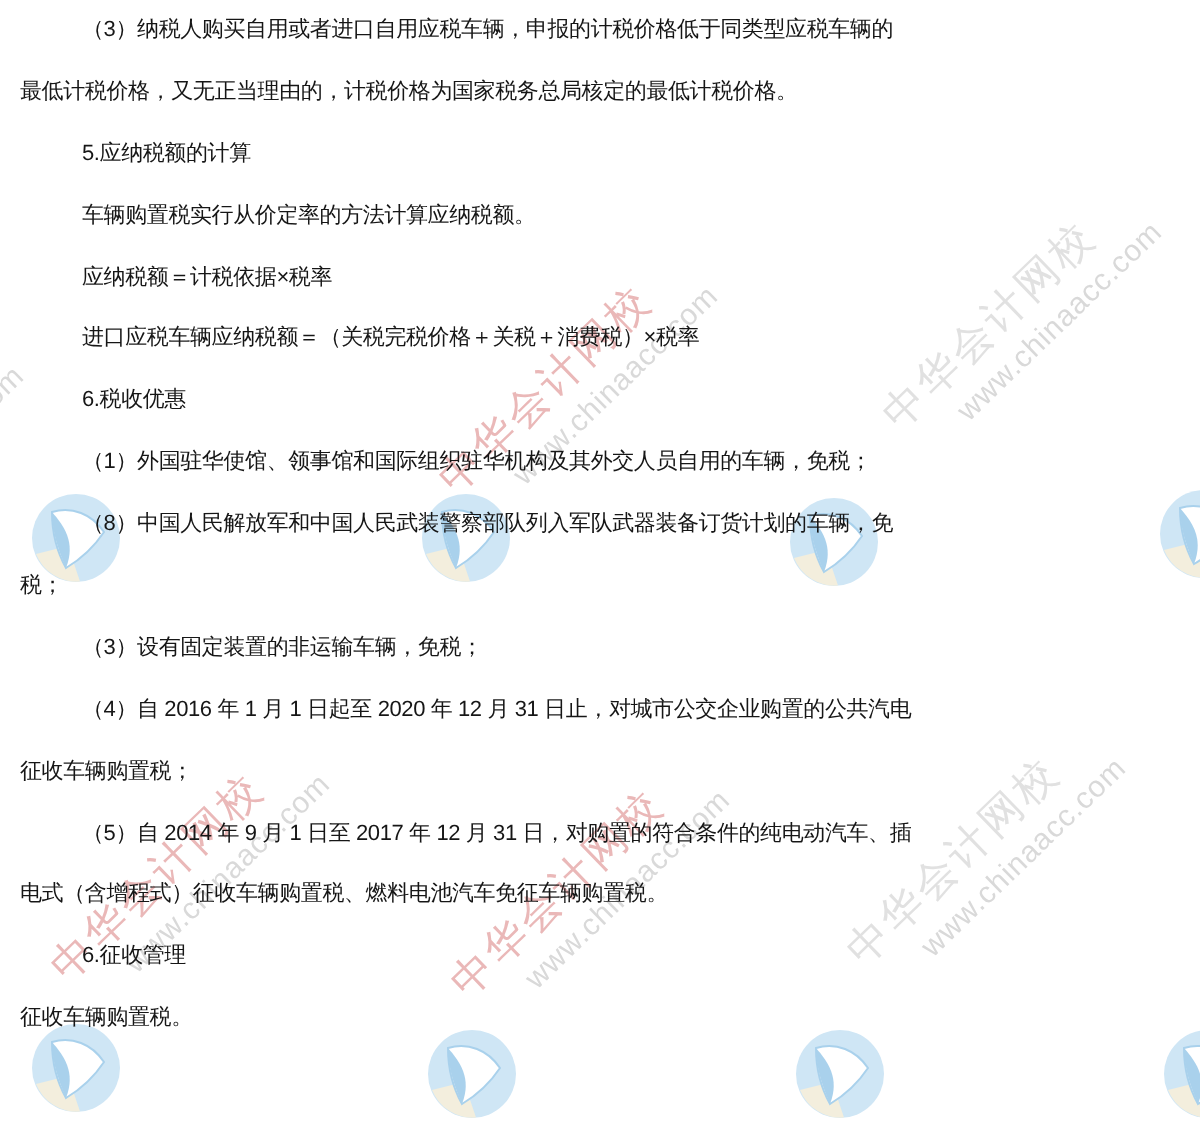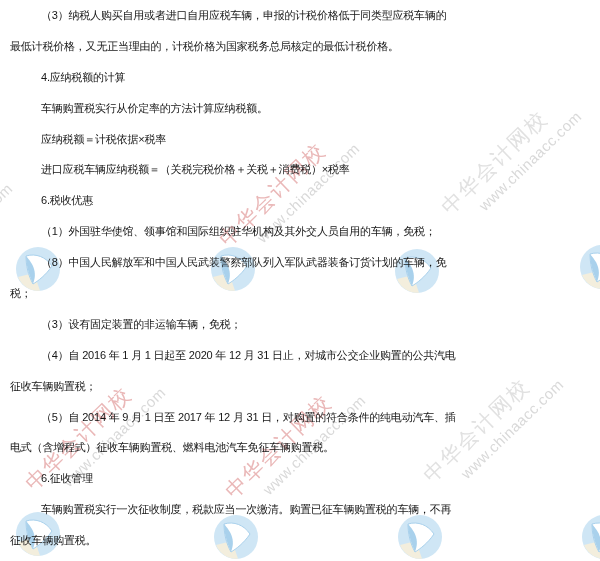--- a/index.html
+++ b/index.html
@@ -110,31 +110,30 @@
     </div>
     <div class="wm gray g2">
       <span class="wm-brand">中华会计网校</span>
       <span class="wm-url">www.chinaacc.com</span>
     </div>
   </div>
 
   <div class="text-layer" id="text-layer">
       <div class="line ind">（3）纳税人购买自用或者进口自用应税车辆，申报的计税价格低于同类型应税车辆的</div>
       <div class="line">最低计税价格，又无正当理由的，计税价格为国家税务总局核定的最低计税价格。</div>
-      <div class="line ind">4.应纳税额的计算</div>
+      <div class="line ind">5.应纳税额的计算</div>
       <div class="line ind">车辆购置税实行从价定率的方法计算应纳税额。</div>
       <div class="line ind">应纳税额＝计税依据×税率</div>
       <div class="line ind">进口应税车辆应纳税额＝（关税完税价格＋关税＋消费税）×税率</div>
       <div class="line ind">6.税收优惠</div>
       <div class="line ind">（1）外国驻华使馆、领事馆和国际组织驻华机构及其外交人员自用的车辆，免税；</div>
       <div class="line ind">（8）中国人民解放军和中国人民武装警察部队列入军队武器装备订货计划的车辆，免</div>
       <div class="line">税；</div>
       <div class="line ind">（3）设有固定装置的非运输车辆，免税；</div>
       <div class="line ind">（4）自 2016 年 1 月 1 日起至 2020 年 12 月 31 日止，对城市公交企业购置的公共汽电</div>
       <div class="line">征收车辆购置税；</div>
       <div class="line ind">（5）自 2014 年 9 月 1 日至 2017 年 12 月 31 日，对购置的符合条件的纯电动汽车、插</div>
       <div class="line">电式（含增程式）征收车辆购置税、燃料电池汽车免征车辆购置税。</div>
       <div class="line ind">6.征收管理</div>
-      <div class="line ind">车辆购置税实行一次征收制度，税款应当一次缴清。购置已征车辆购置税的车辆，不再</div>
       <div class="line">征收车辆购置税。</div>
     </div>
 
 </div>
 
 </body></html>

